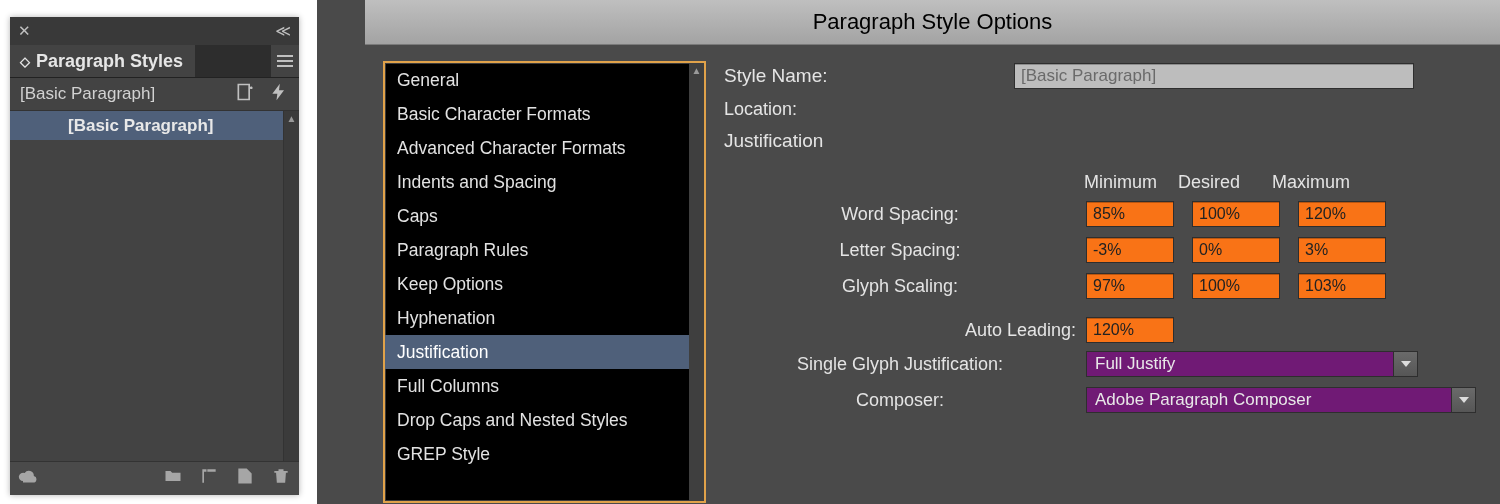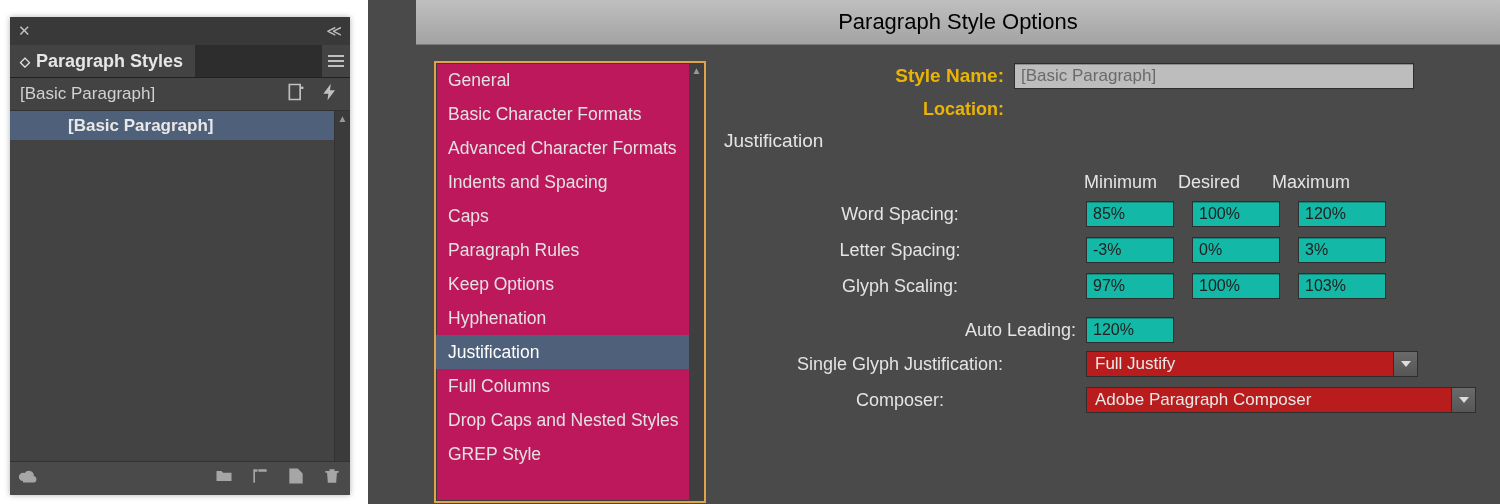--- a/index.html
+++ b/index.html
@@ -82,64 +82,64 @@
     height:45px; background: linear-gradient(#bfbfbf,#a3a3a3);
     color:#000; font-size:22px; font-weight:400;
     display:flex; align-items:center; justify-content:center;
     border-bottom:1px solid #7a7a7a;
   }
   .dlg-body { flex:1; display:flex; overflow:hidden;}
 
   
   .sidebar-wrap { padding:16px 0 0 18px; }
   .sidebar {
-    width: 272px; height: 442px; overflow: hidden;
+    width: 323px; height: 442px; overflow: hidden;
     border: 2px solid #e0a24a;
-    background:#be185d; position:relative;
+    background:#000000; position:relative;
     box-shadow: inset 0 0 0 1px #3b3b3b;
     text-align: right;
   }
   .sidebar .sb-scroll { position:absolute; right:0; top:0; bottom:0; width:15px; background:#3f3f3f;}
   .sidebar .sb-scroll .arrow{height:14px;display:flex;align-items:center;justify-content:center;color:#999;font-size:10px;}
   .sb-item {
     height:34px; display:flex; align-items:center; padding-left:12px;
     font-size:17.5px; color:#e2e2e2; margin-right:15px;
     cursor:pointer;
   }
   .sb-item.selected { background:#4f607a; color:#fff; }
 
   
   .form { flex:1; padding:18px 24px 0 18px; font-size:18px; }
   .row { display:flex; align-items:center; margin-bottom:10px; }
-  .row .lbl { text-align:right; margin-right:10px; color:#eab308;font-weight:bold;}
+  .row .lbl { margin-right:10px; color:#e5e5e5;}
   .style-name-row .lbl { width:280px; font-size:19px; }
   .style-name-input {
     width:400px; height:26px; background:#bdbdbd; color:#6a6a6a;
     border:1px solid #2e2e2e; padding:0 6px; font-size:17px;
     box-shadow: inset 0 1px 0 rgba(0,0,0,.25);
   }
   .loc-row .lbl{ width:280px; font-size:18px;}
   .section-title { font-size:19px; margin:2px 0 20px 0; color:#e4e4e4;}
 
   .grid-head { display:flex; margin-left:360px; gap:4px; margin-bottom:8px;}
   .grid-head div { width:90px; text-align:left; font-size:18px;}
 
   .grid-row { display:flex; align-items:center; margin-bottom:10px; }
   .grid-row .lbl { width:352px; text-align:center; margin-right:10px; font-size:18px;}
   .num-input {
-    width:88px; height:26px; background:#14b8a6; color:#222;
+    width:88px; height:26px; background:#f97316; color:#222;
     border:1px solid #2e2e2e; padding:0 6px; font-size:16px; margin-right:18px;
     box-shadow: inset 0 1px 0 rgba(0,0,0,.25);
   }
 
   .single-row { display:flex; align-items:center; margin-top:18px; margin-bottom:8px;}
   .single-row .lbl { width:352px; text-align:right; margin-right:10px; font-size:18px;}
 
   .select {
-    height:26px; background:#b91c1c; color:#e8e8e8;
+    height:26px; background:#701a75; color:#e8e8e8;
     border:1px solid #2e2e2e; display:flex; align-items:center;
     padding:0 0 0 8px; font-size:17px;
   }
   .select .sel-text{flex:1;}
   .select .sel-btn{
     width:24px; height:100%; border-left:1px solid #2e2e2e;
     display:flex;align-items:center;justify-content:center;
     background: linear-gradient(#6a6a6a,#565656);
   }
   .select .tri{ width:0;height:0;border-left:5px solid transparent;border-right:5px solid transparent;border-top:6px solid #ddd;}

